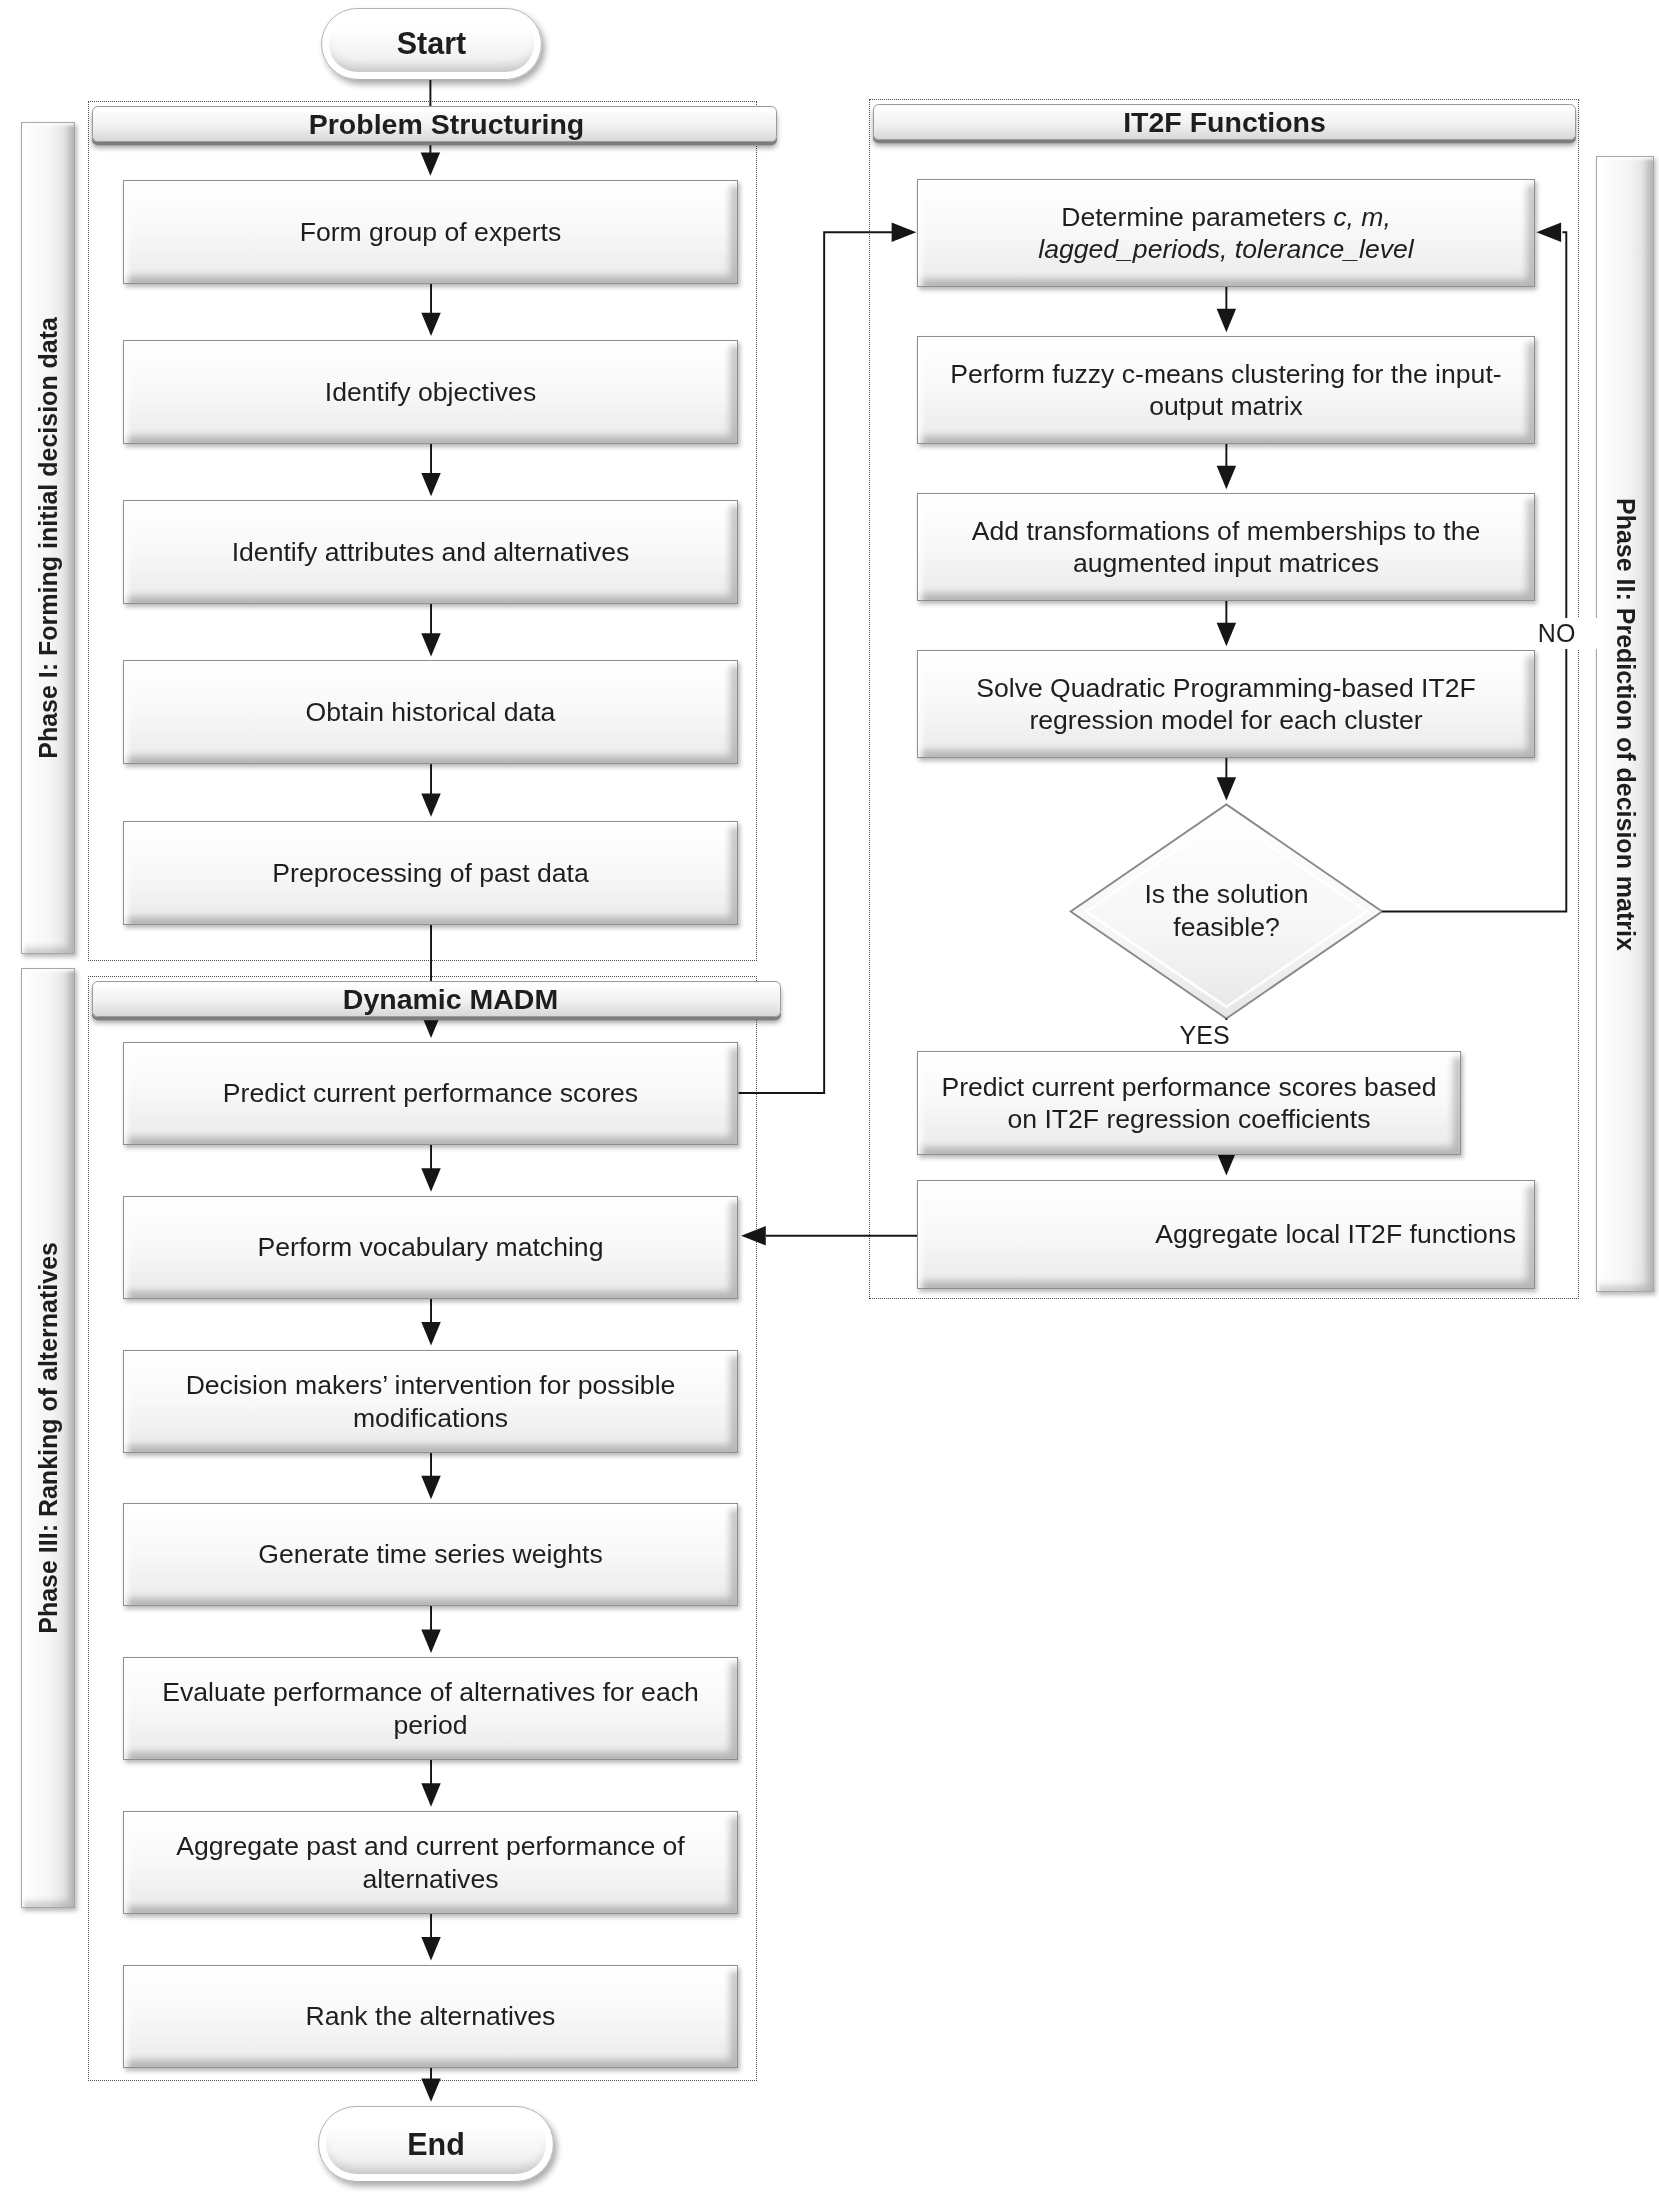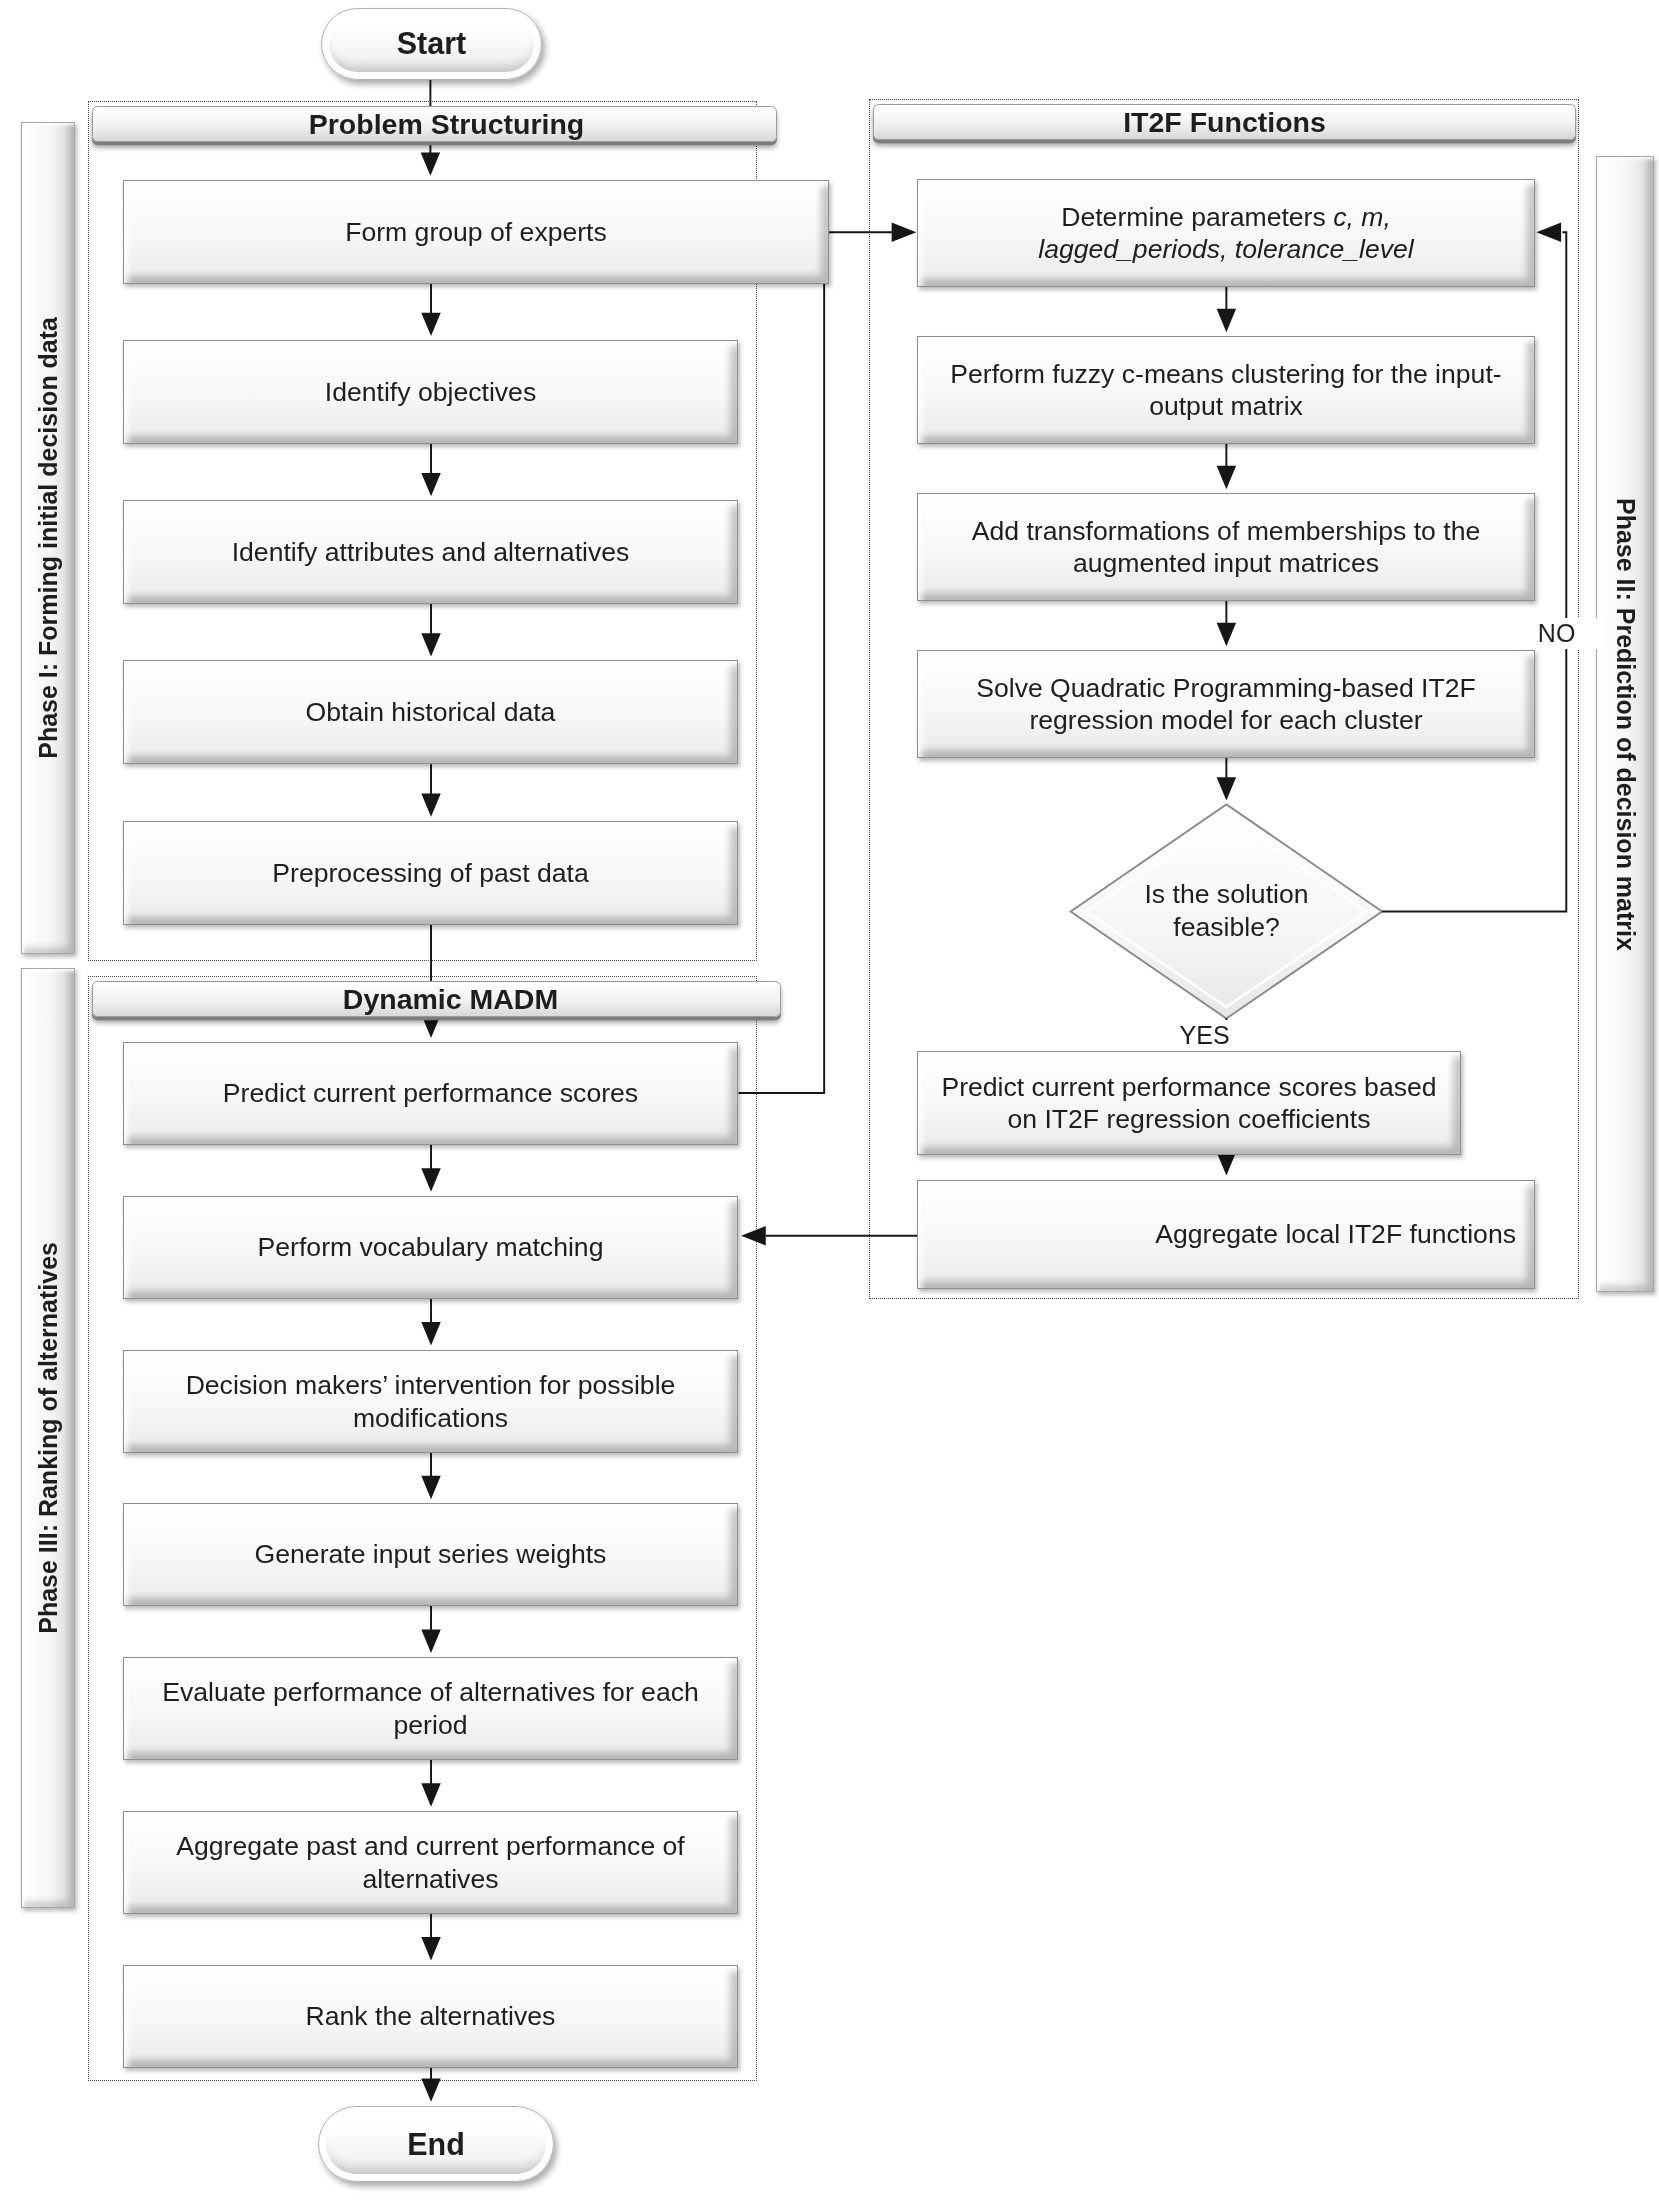--- a/index.html
+++ b/index.html
@@ -130,21 +130,21 @@
     <span>Phase II: Prediction of decision matrix</span>
   </div>
 
   <div class="cap" style="left:321px;top:7.8px;width:219px;height:70px;">
     <span>Start</span>
   </div>
 
   <div class="hdr" style="left:92px;top:106px;width:659px;height:34px;padding-left:24px;">
     <span>Problem Structuring</span>
   </div>
-  <div class="node" style="left:123px;top:180px;width:706px;height:104px;">
+  <div class="node" style="left:123px;top:180px;width:615px;height:104px;">
     <span>Form group of experts</span>
   </div>
   <div class="node" style="left:123px;top:340px;width:615px;height:104px;text-align:center;">
     <span>Identify objectives</span>
   </div>
   <div class="node" style="left:123px;top:500px;width:615px;height:104px;">
     <span>Identify attributes and alternatives</span>
   </div>
   <div class="node" style="left:123px;top:660px;width:615px;height:104px;">
     <span>Obtain historical data</span>
@@ -159,21 +159,21 @@
   <div class="node" style="left:123px;top:1042px;width:615px;height:103px;">
     <span>Predict current performance scores</span>
   </div>
   <div class="node" style="left:123px;top:1196px;width:615px;height:103px;">
     <span>Perform vocabulary matching</span>
   </div>
   <div class="node" style="left:123px;top:1350px;width:615px;height:103px;">
     <span>Decision makers’ intervention for possible modifications</span>
   </div>
   <div class="node" style="left:123px;top:1503px;width:615px;height:103px;">
-    <span>Generate input series weights</span>
+    <span>Generate time series weights</span>
   </div>
   <div class="node" style="left:123px;top:1657px;width:615px;height:103px;">
     <span>Evaluate performance of alternatives for each period</span>
   </div>
   <div class="node" style="left:123px;top:1811px;width:615px;height:103px;">
     <span>Aggregate past and current performance of alternatives</span>
   </div>
   <div class="node" style="left:123px;top:1965px;width:615px;height:103px;">
     <span>Rank the alternatives</span>
   </div>

